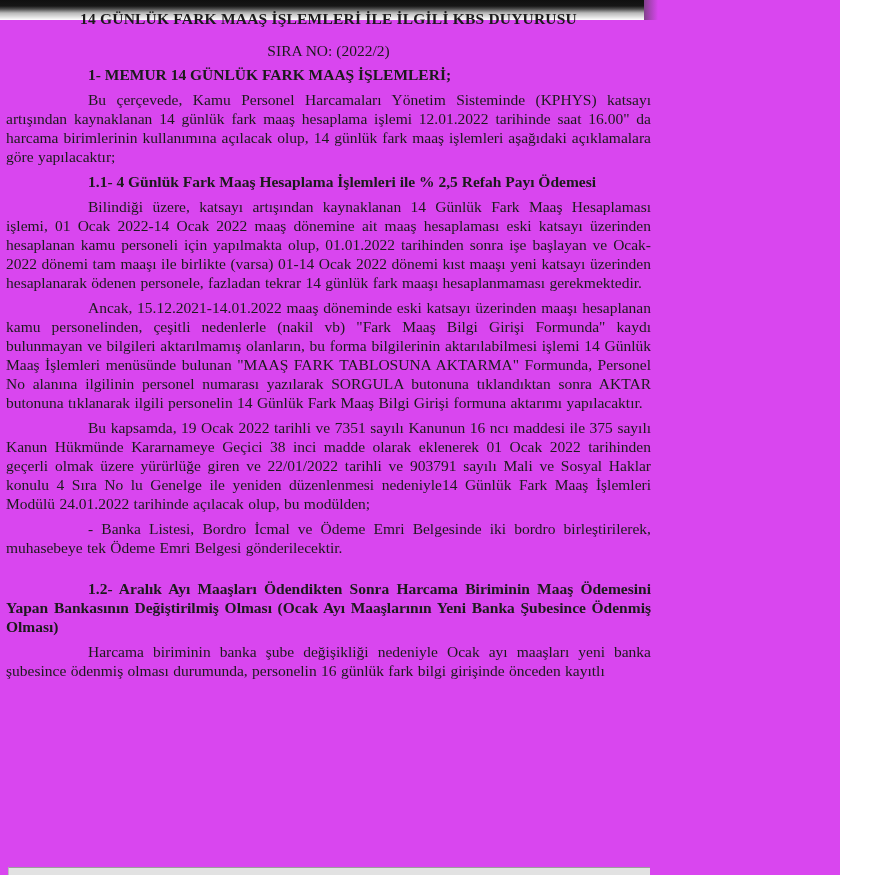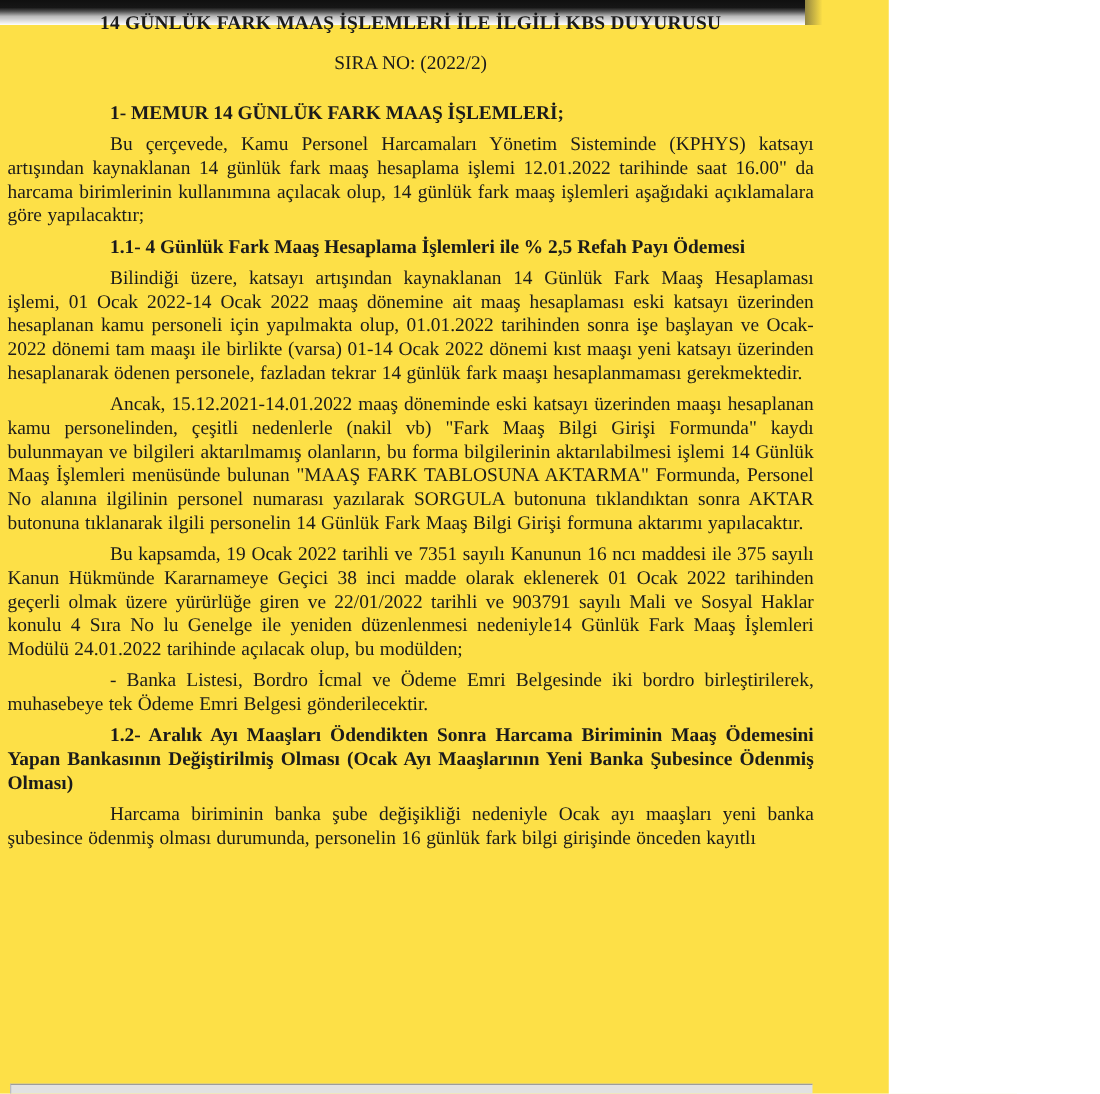--- a/index.html
+++ b/index.html
@@ -7,23 +7,23 @@
     padding: 0;
     width: 880px;
     height: 875px;
     background: #ffffff;
     overflow: hidden;
     font-family: "Liberation Serif", serif;
     color: #1b1b1b;
   }
   .page {
     position: relative;
-    width: 711px;
+    width: 840px;
     height: 875px;
-    background: #fde047;
+    background: #d946ef;
   }
   
   .top-bar {
     position: absolute;
     top: 0; left: 0;
     width: 644px;
     height: 20px;
     background: linear-gradient(180deg,
       #101010 0px, #161616 6px,
       #4e4e4e 9px, #b9b9b9 13px,
@@ -59,23 +59,23 @@
     text-align: center;
   }
   .heading {
     margin: 0;
     font-size: 15.5px;
     font-weight: bold;
     text-align: justify;
     text-indent: 82px;
     line-height: 19px;
   }
-  .h-main   { margin-top: 21px; }
+  .h-main   { margin-top: 5px; }
   .h-sub    { margin-top: 6px; }
-  .h-sub2   { margin-top: 6px; }
+  .h-sub2   { margin-top: 22px; }
   .para {
     margin: 6px 0 0 0;
     text-align: justify;
     text-indent: 82px;
     line-height: 19px;
     word-spacing: .5px;
   }
   
   .bottom-scrollbar {
     position: absolute;

